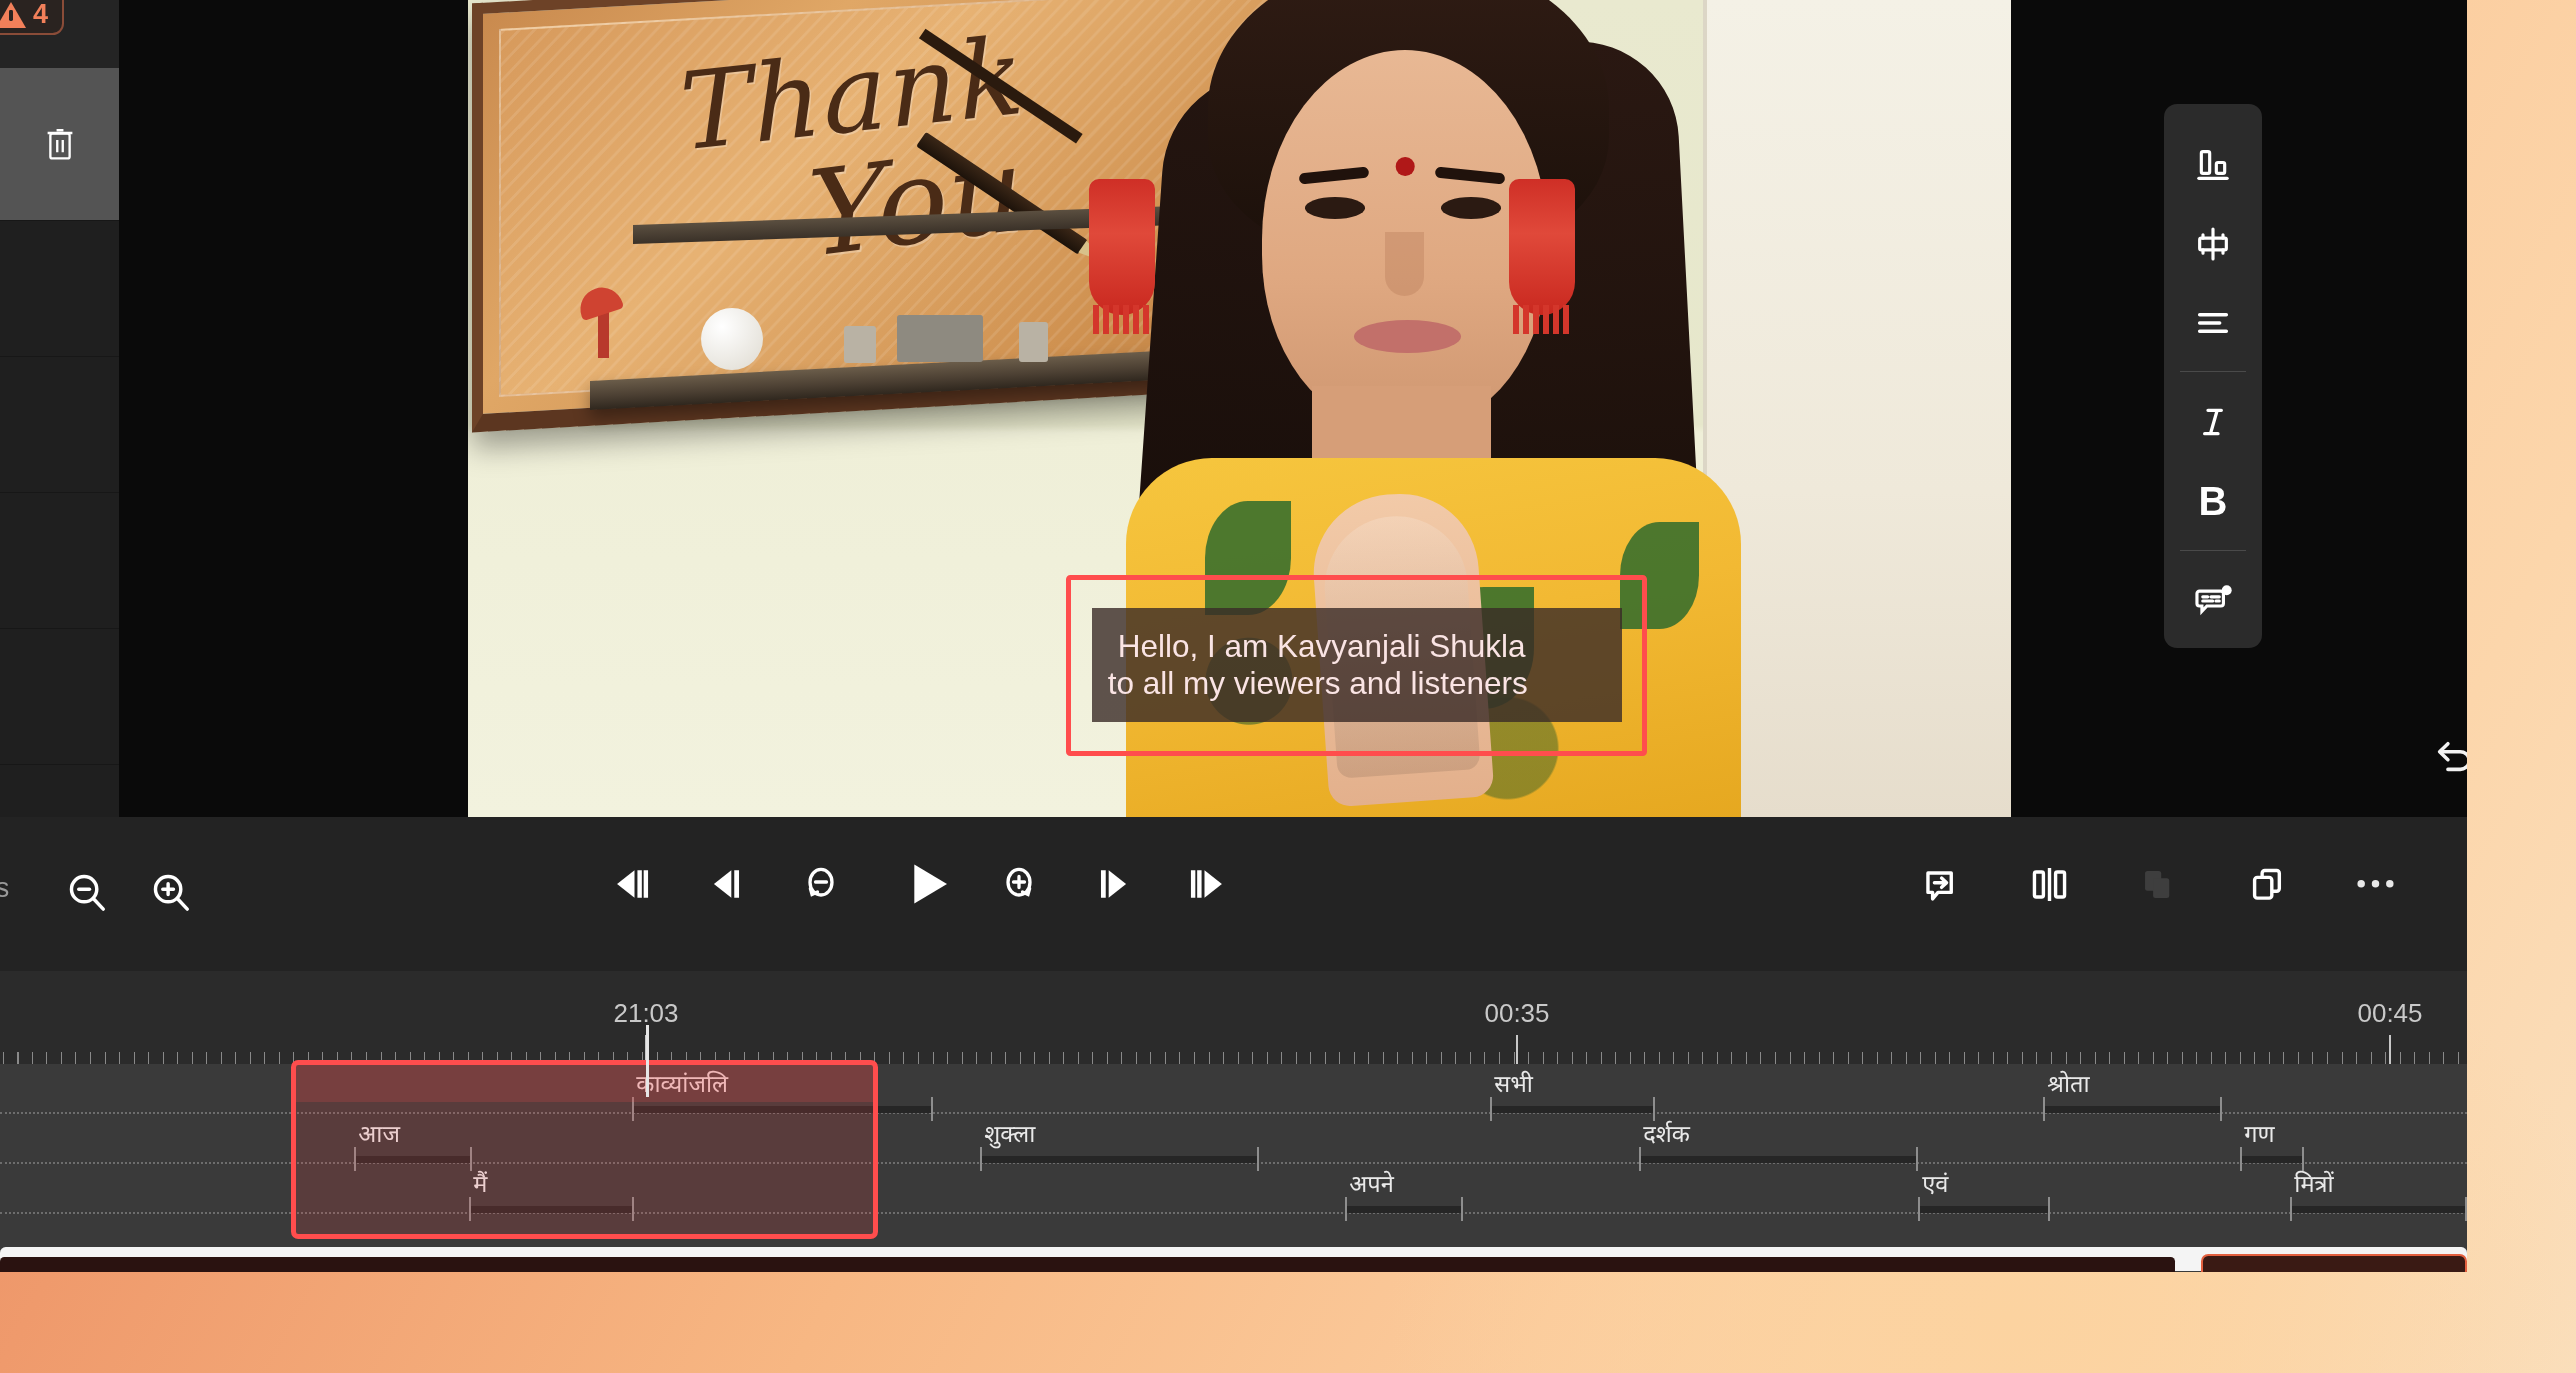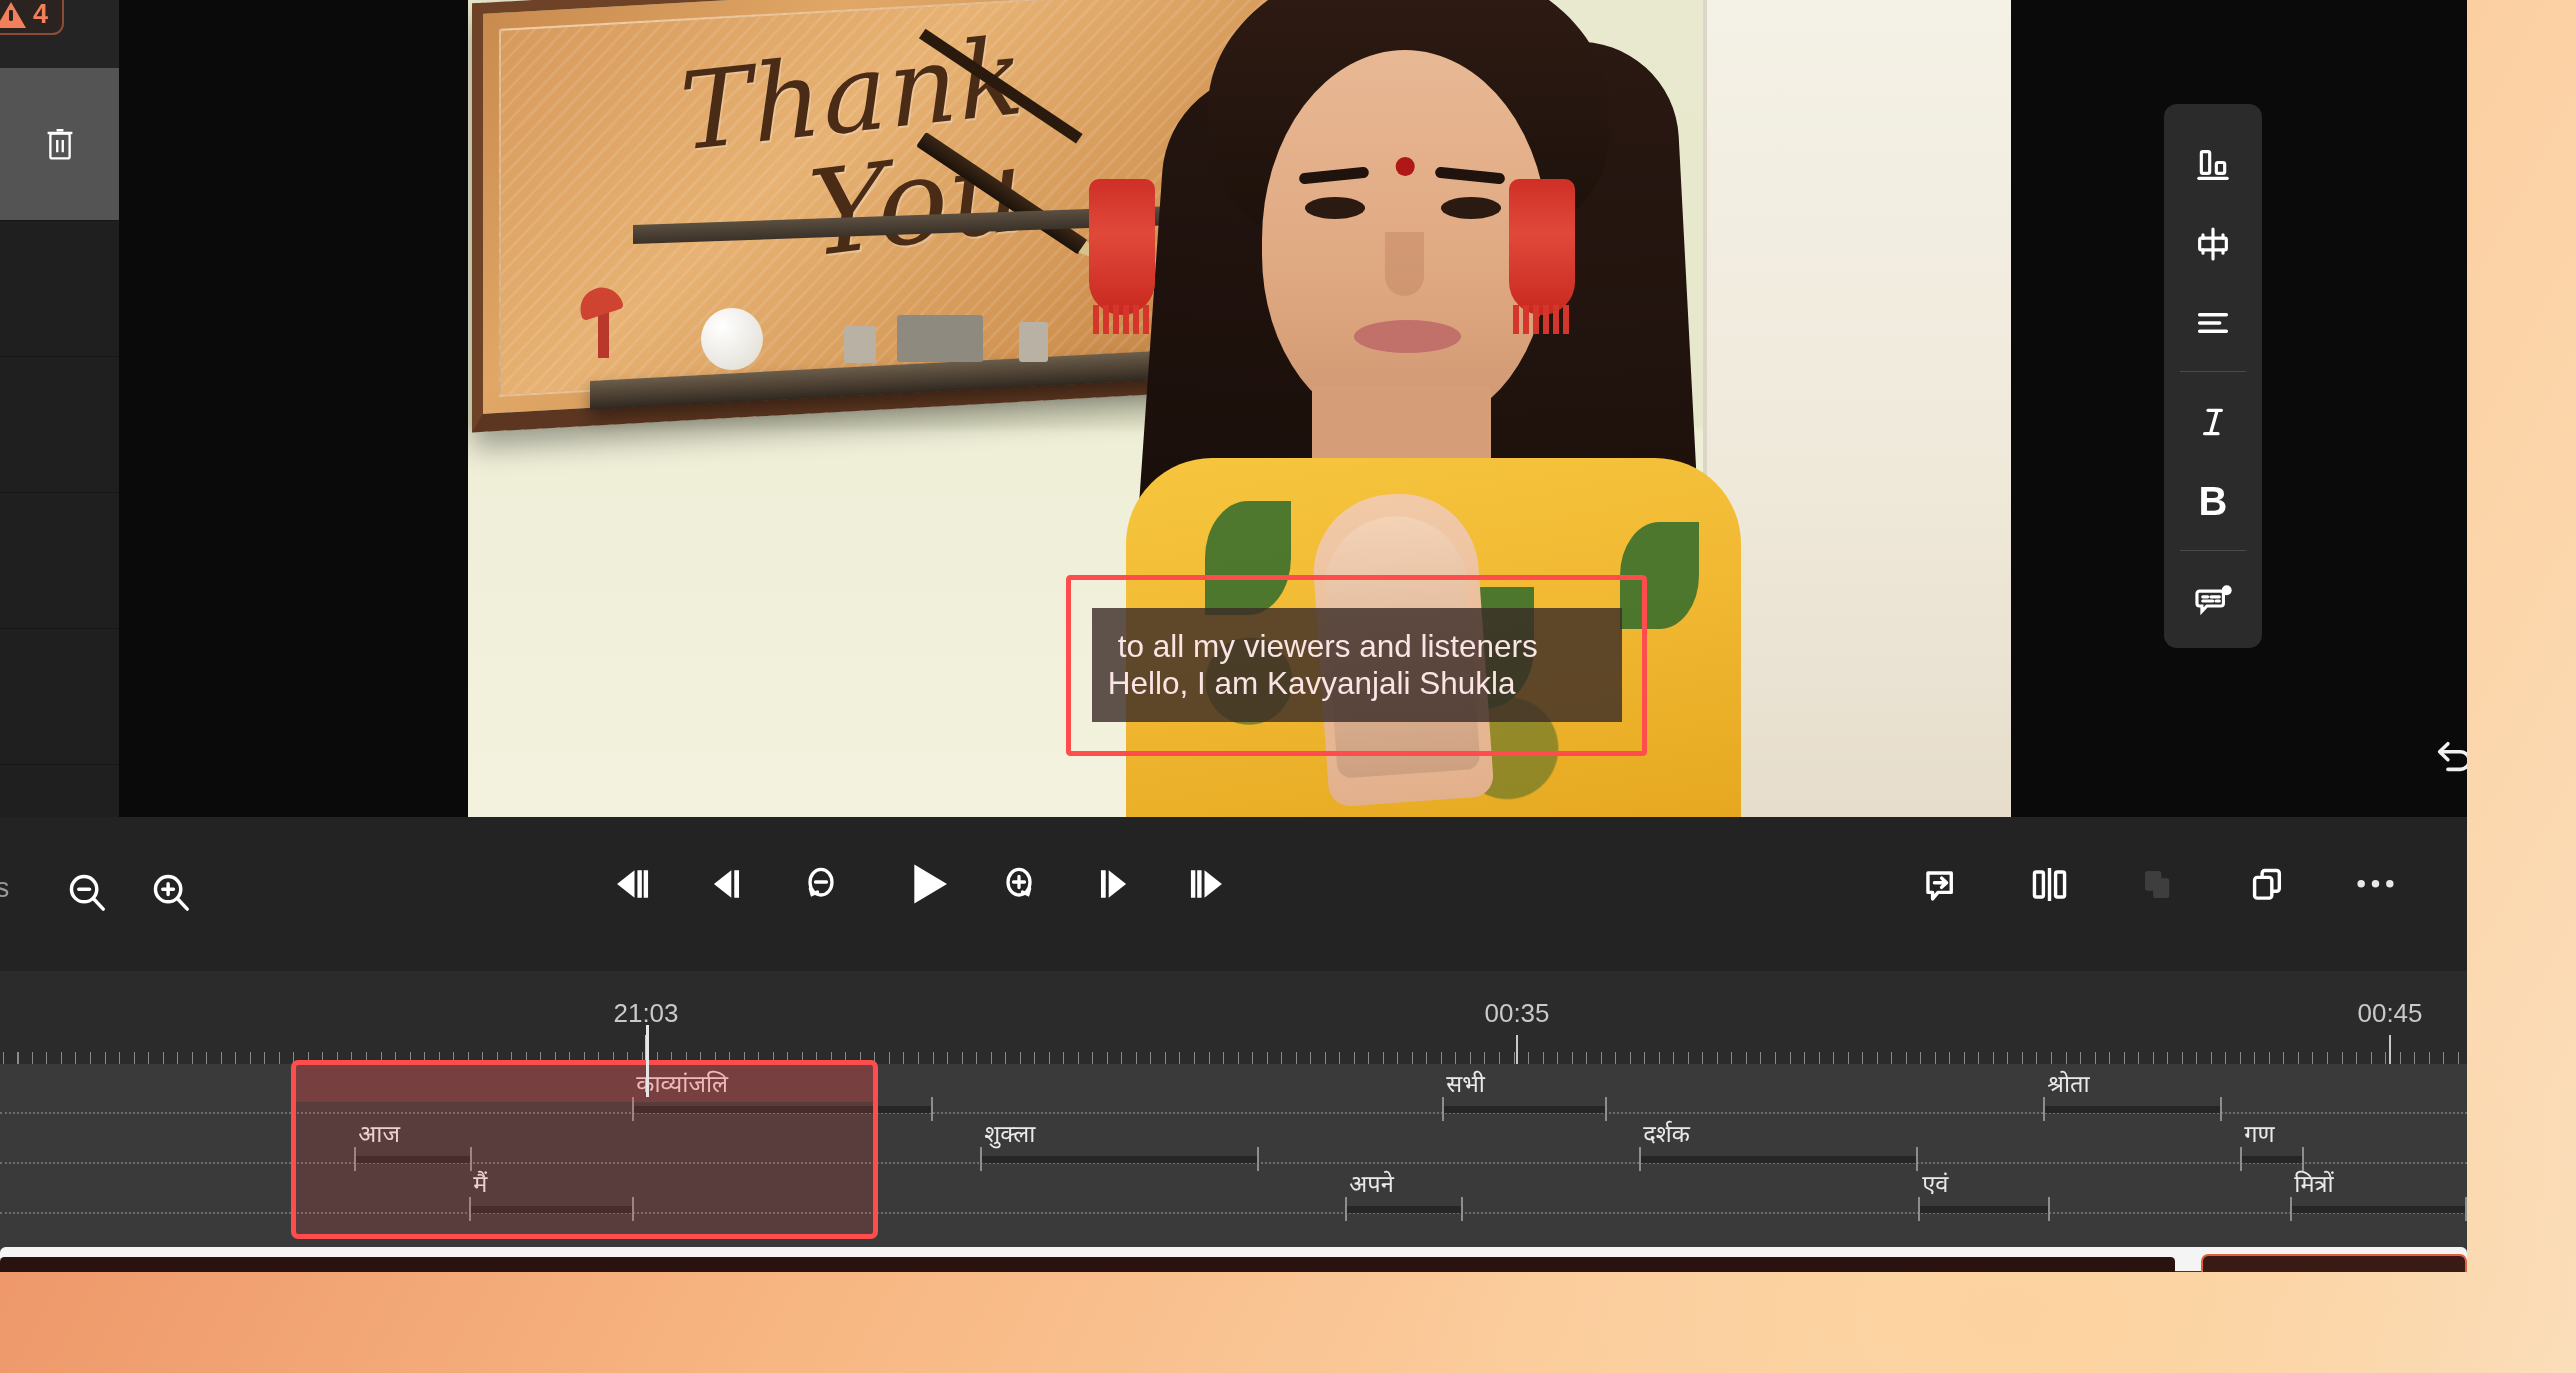--- a/index.html
+++ b/index.html
@@ -446,22 +446,22 @@
         <div class="p-body">
           <div class="p-leaf" style="left:79px;top:43px;width:86px;height:114px;"></div>
           <div class="p-leaf" style="left:308px;top:129px;width:100px;height:122px;"></div>
           <div class="p-leaf" style="left:494px;top:64px;width:79px;height:107px;"></div>
         </div>
         <div class="p-hands"></div>
       </div>
     </div>
 
     <div id="sub-box">
+      <div class="line">Hello, I am Kavyanjali Shukla</div>
       <div class="line">to all my viewers and listeners</div>
-      <div class="line">Hello, I am Kavyanjali Shukla</div>
     </div>
     <div id="sub-select"></div>
 
     <div id="fmt">
       <div class="fmt-btn">
         <svg width="40" height="40" viewBox="0 0 24 24" fill="none" stroke="#fff" stroke-width="1.9" stroke-linecap="round">
           <rect x="5" y="4" width="5" height="13" rx="1"></rect>
           <rect x="14" y="10.5" width="5" height="6.5" rx="1"></rect>
           <path d="M3.5 20h17"></path>
         </svg>
@@ -797,21 +797,21 @@
         <div class="tick major" style="left: 2389px;"></div>
       </div>
     <div id="track-area">
       <div class="lane" style="top:0;">
           <div class="word" style="left: 632px; width: 301px;">
             <div class="word-label">काव्यांजलि</div>
             <div class="word-bar" style="width: 301px;"></div>
             <div class="word-cap l"></div>
             <div class="word-cap r"></div>
           </div>
-          <div class="word" style="left: 1442px; width: 165px;">
+          <div class="word" style="left: 1490px; width: 165px;">
             <div class="word-label">सभी</div>
             <div class="word-bar" style="width: 165px;"></div>
             <div class="word-cap l"></div>
             <div class="word-cap r"></div>
           </div>
           <div class="word" style="left: 2043px; width: 179px;">
             <div class="word-label">श्रोता</div>
             <div class="word-bar" style="width: 179px;"></div>
             <div class="word-cap l"></div>
             <div class="word-cap r"></div>

